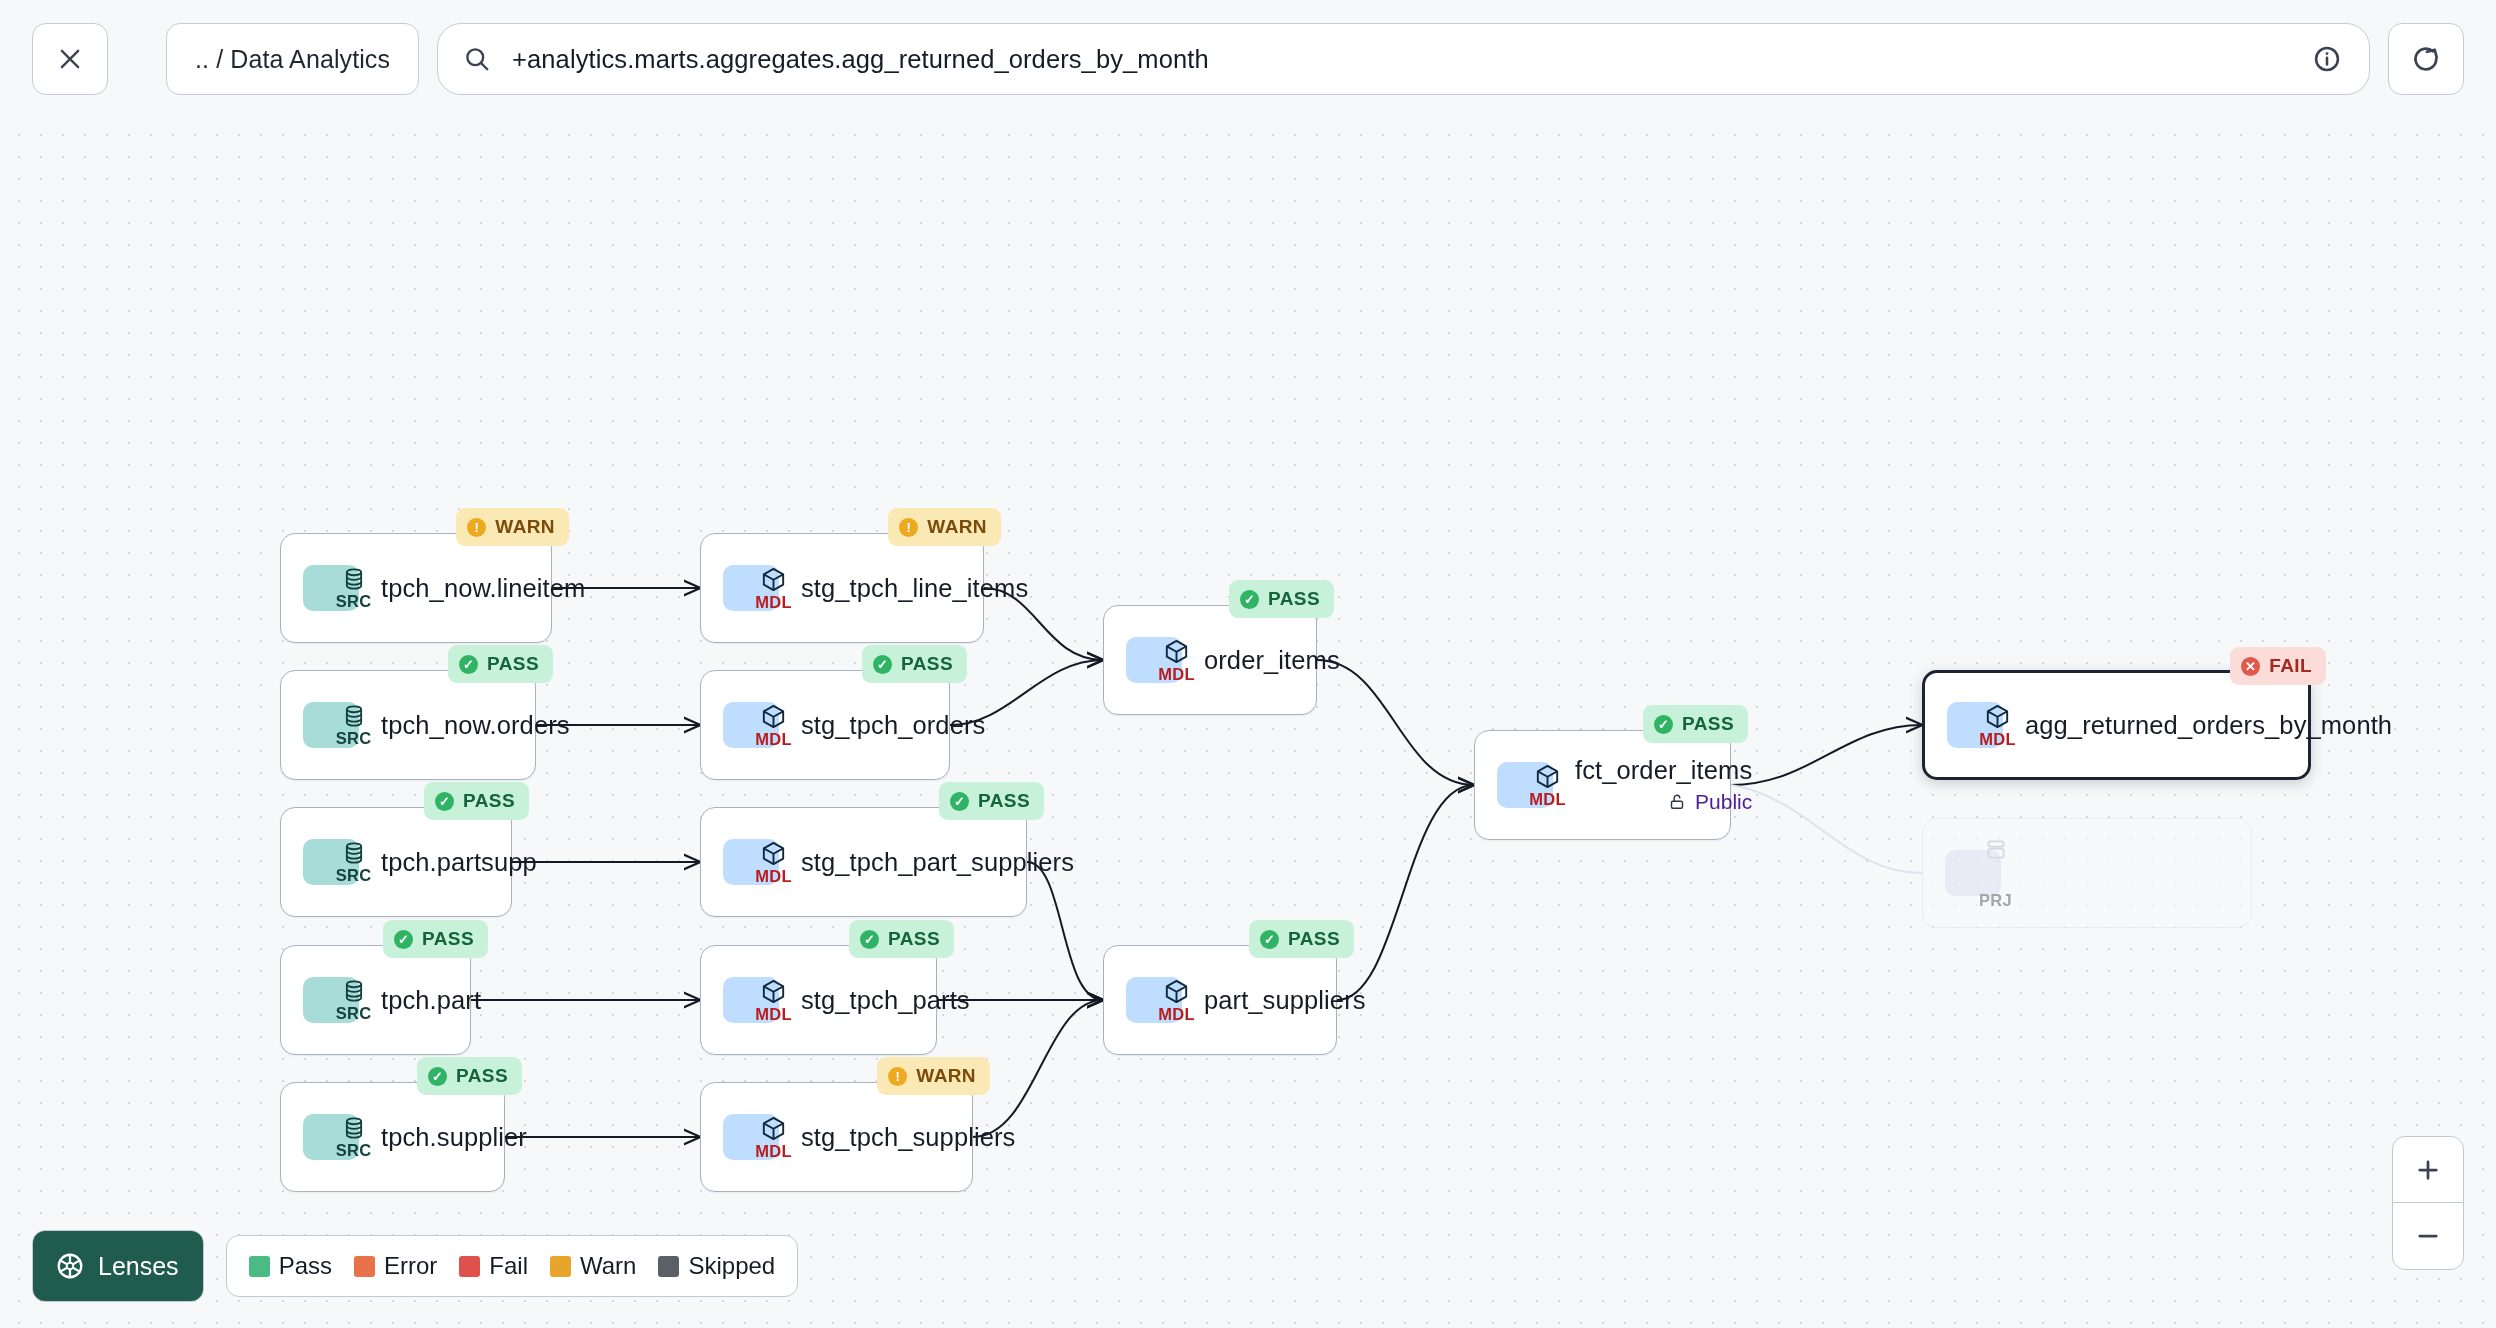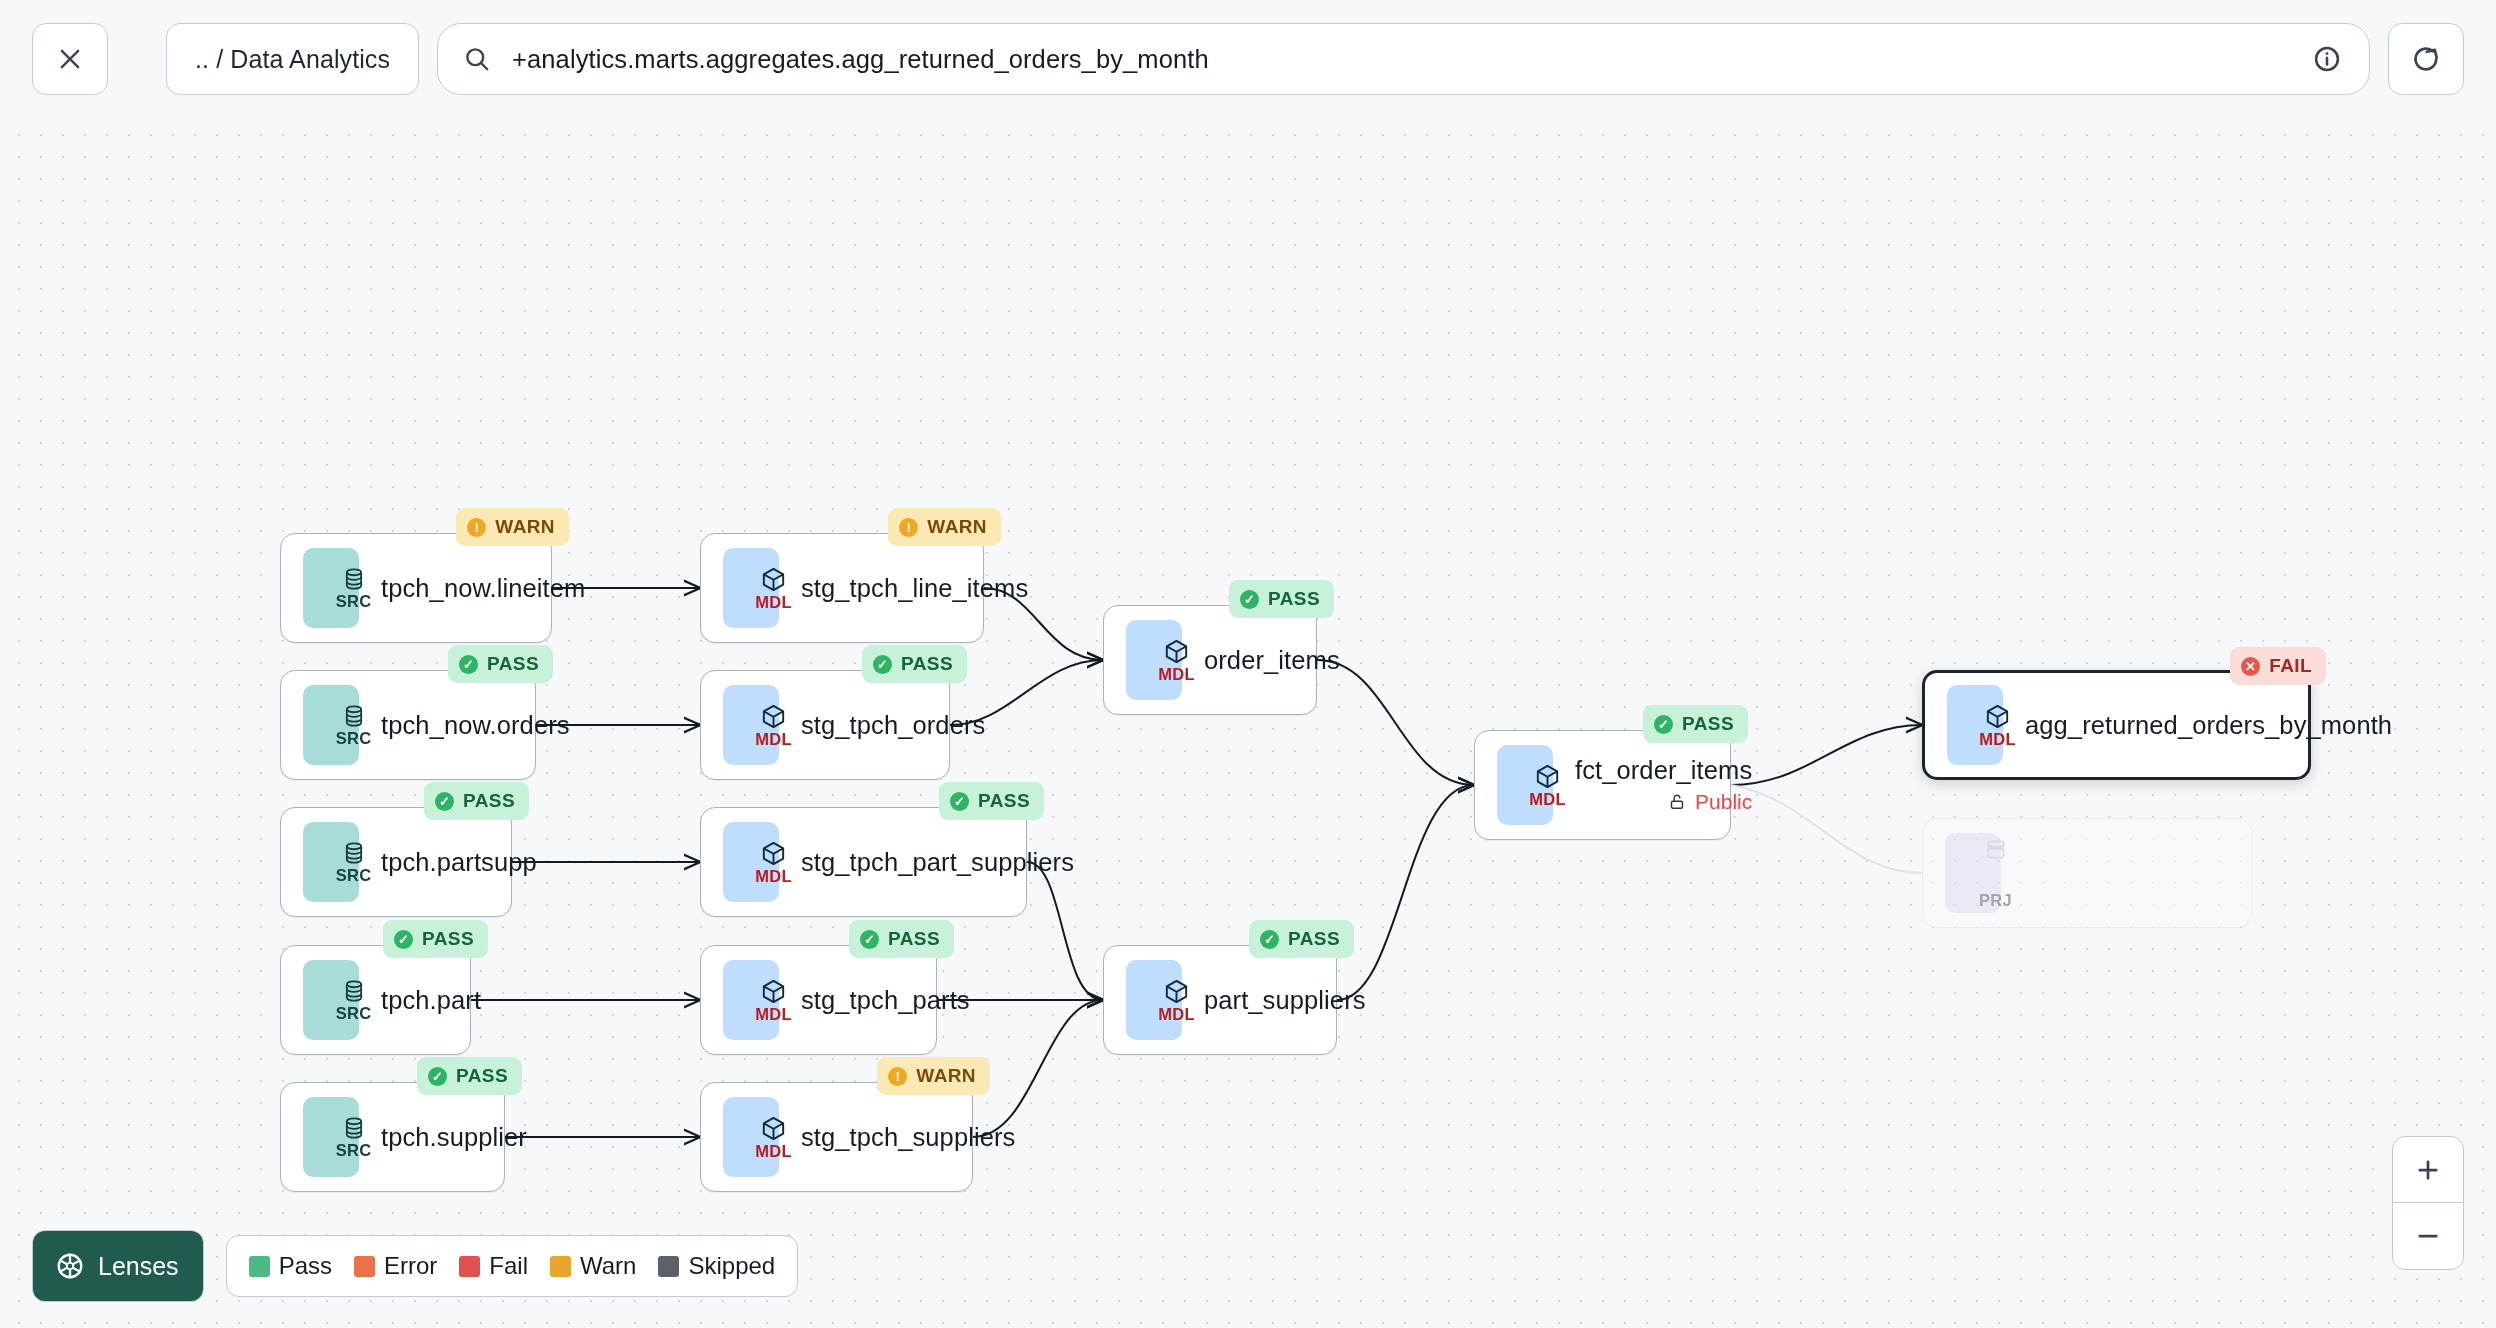--- a/index.html
+++ b/index.html
@@ -117,39 +117,39 @@
     color:#fff; font-size:13px; font-weight:700; line-height:1;
   }
   .bg-pass { background: #c8f1d9; color: #15653b; }
   .bg-pass .dot { background: #2fb364; }
   .bg-warn { background: #fbe9b5; color: #7a4b09; }
   .bg-warn .dot { background: #eda91f; }
   .bg-fail { background: #fbdcd9; color: #a32a22; }
   .bg-fail .dot { background: #e0594b; }
 
   .typebox {
-    width: 56px; height: 80px;
+    width: 56px; height: 46px;
     border-radius: 10px;
     display: flex; flex-direction: column;
     align-items: center; justify-content: center;
     gap: 1px;
     flex: none;
     padding-left: 45px;
   }
   .typebox .tlabel { font-size: 16.5px; font-weight: 700; letter-spacing: .3px; line-height: 1; }
   .tb-src { background: #a8dcd9; }
   .tb-src .tlabel { color: #15423f; }
   .tb-mdl { background: #bfdeff; }
   .tb-mdl .tlabel { color: #b91c1c; }
   .tb-prj { background: #e2e3f4; }
   .tb-prj .tlabel { color: #737373; margin-top: 28px; }
 
   .node-body { display: flex; flex-direction: column; justify-content: center; gap: 5px; padding-right: 26px; align-items: flex-end; }
   .node-title { font-size: 25.5px; color: #161c26; white-space: nowrap; letter-spacing: .1px; }
-  .node-sub { font-size: 21px; color: #ef4444; display: flex; align-items: center; gap: 8px; white-space: nowrap; }
+  .node-sub { font-size: 21px; color: #4c1d95; display: flex; align-items: center; gap: 8px; white-space: nowrap; }
   .ghost .node-title { color: #c3c8d2; }
   .ghost .node-sub { color: #c3c8d2; font-size: 22px; }
 
   
   #bottom-left { position: absolute; left: 32px; bottom: 26px; display: flex; align-items: center; gap: 22px; z-index: 40; }
   #lens-group {
     display: flex; align-items: stretch;
     height: 72px;
     border-radius: 13px;
     border: 1.6px solid #c2c9d4;

